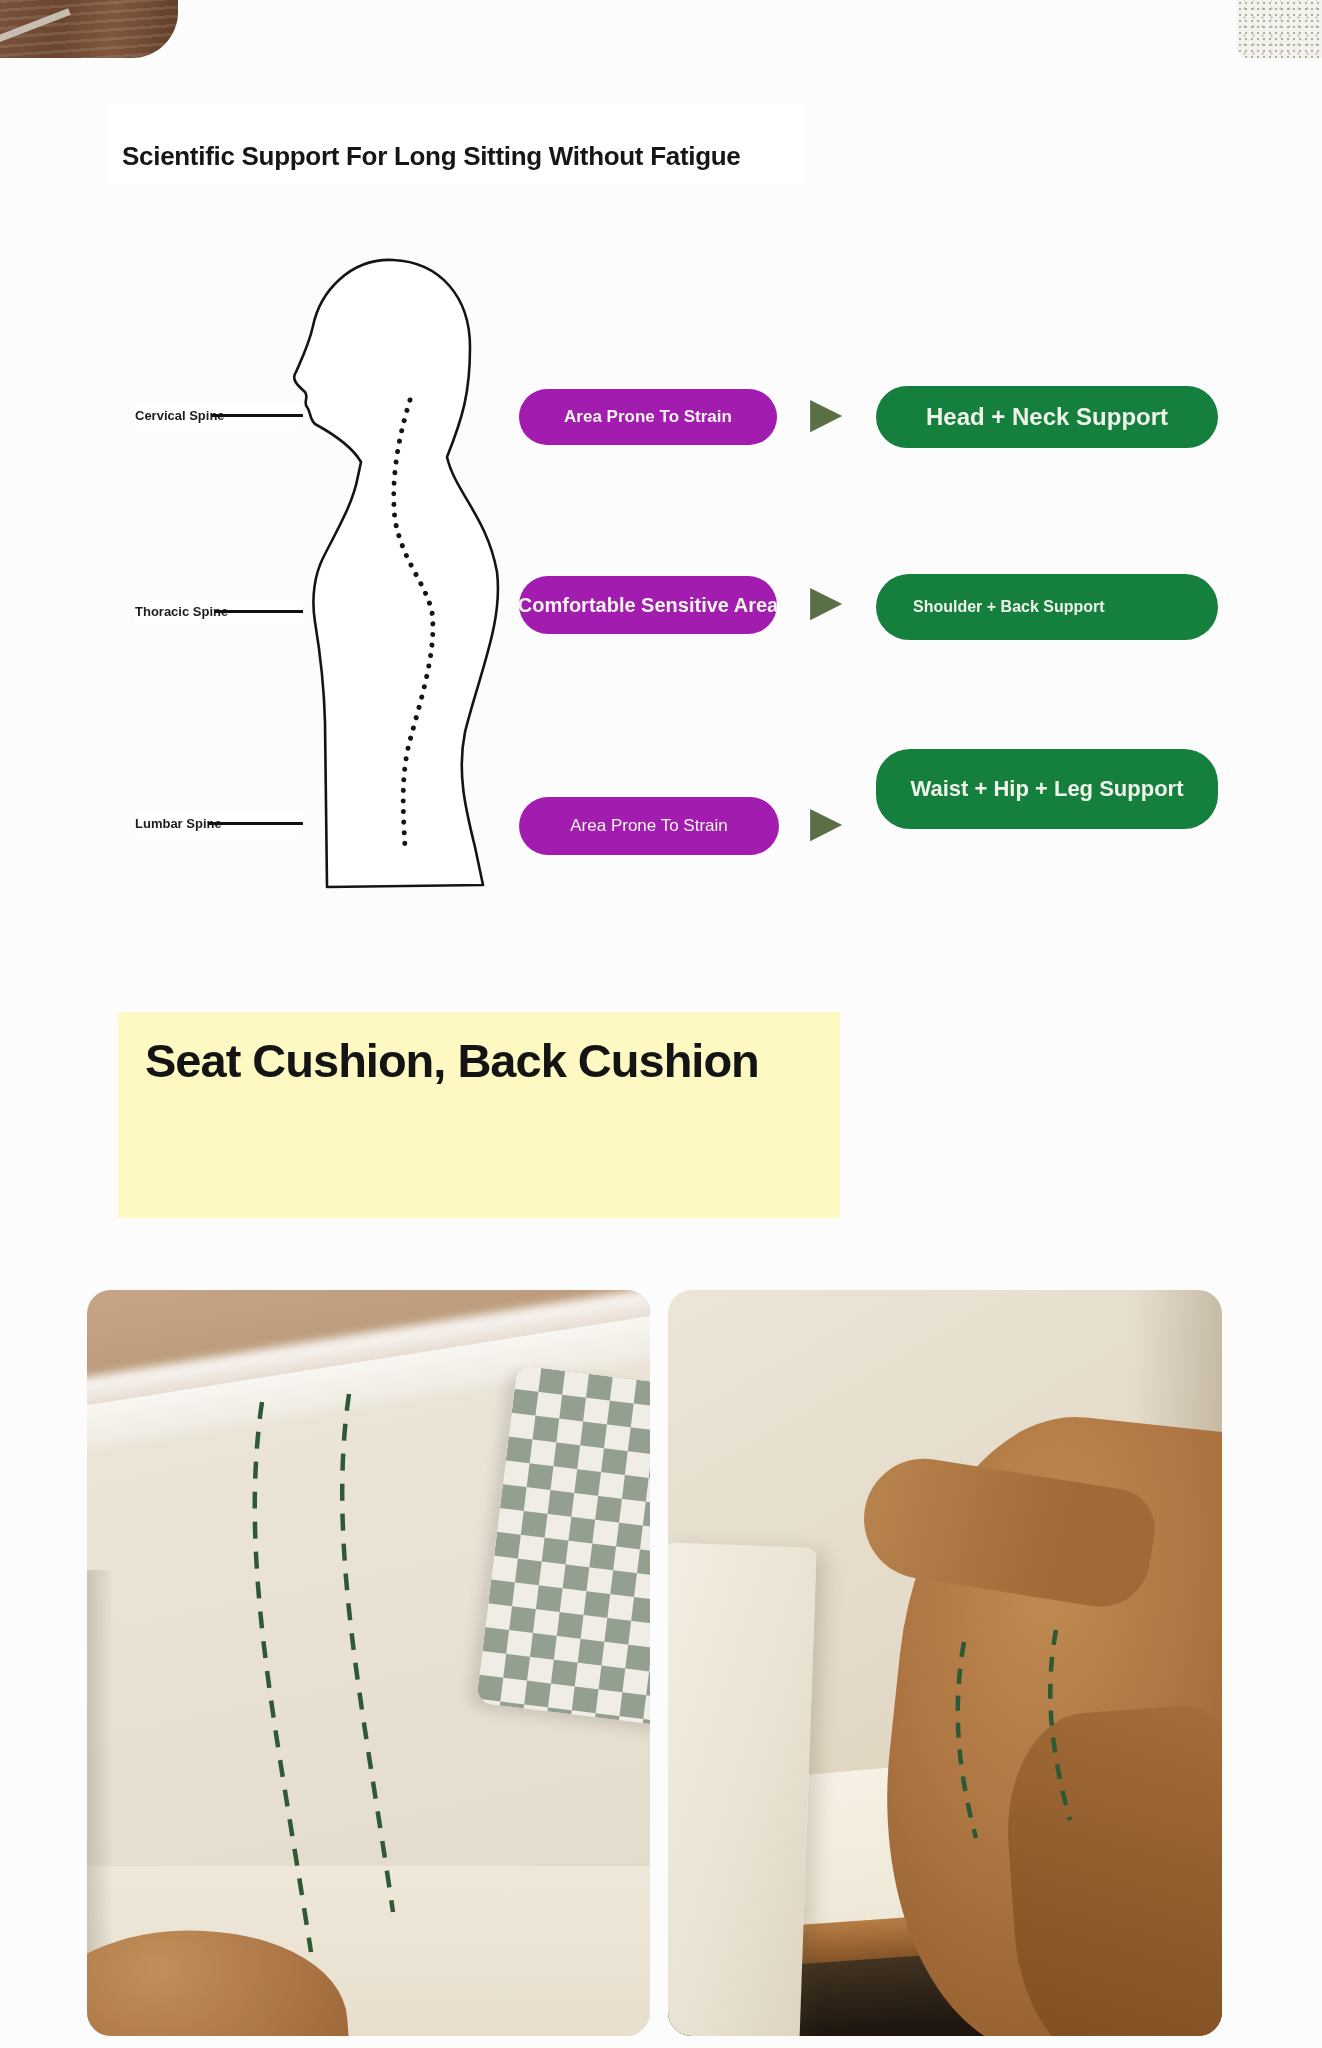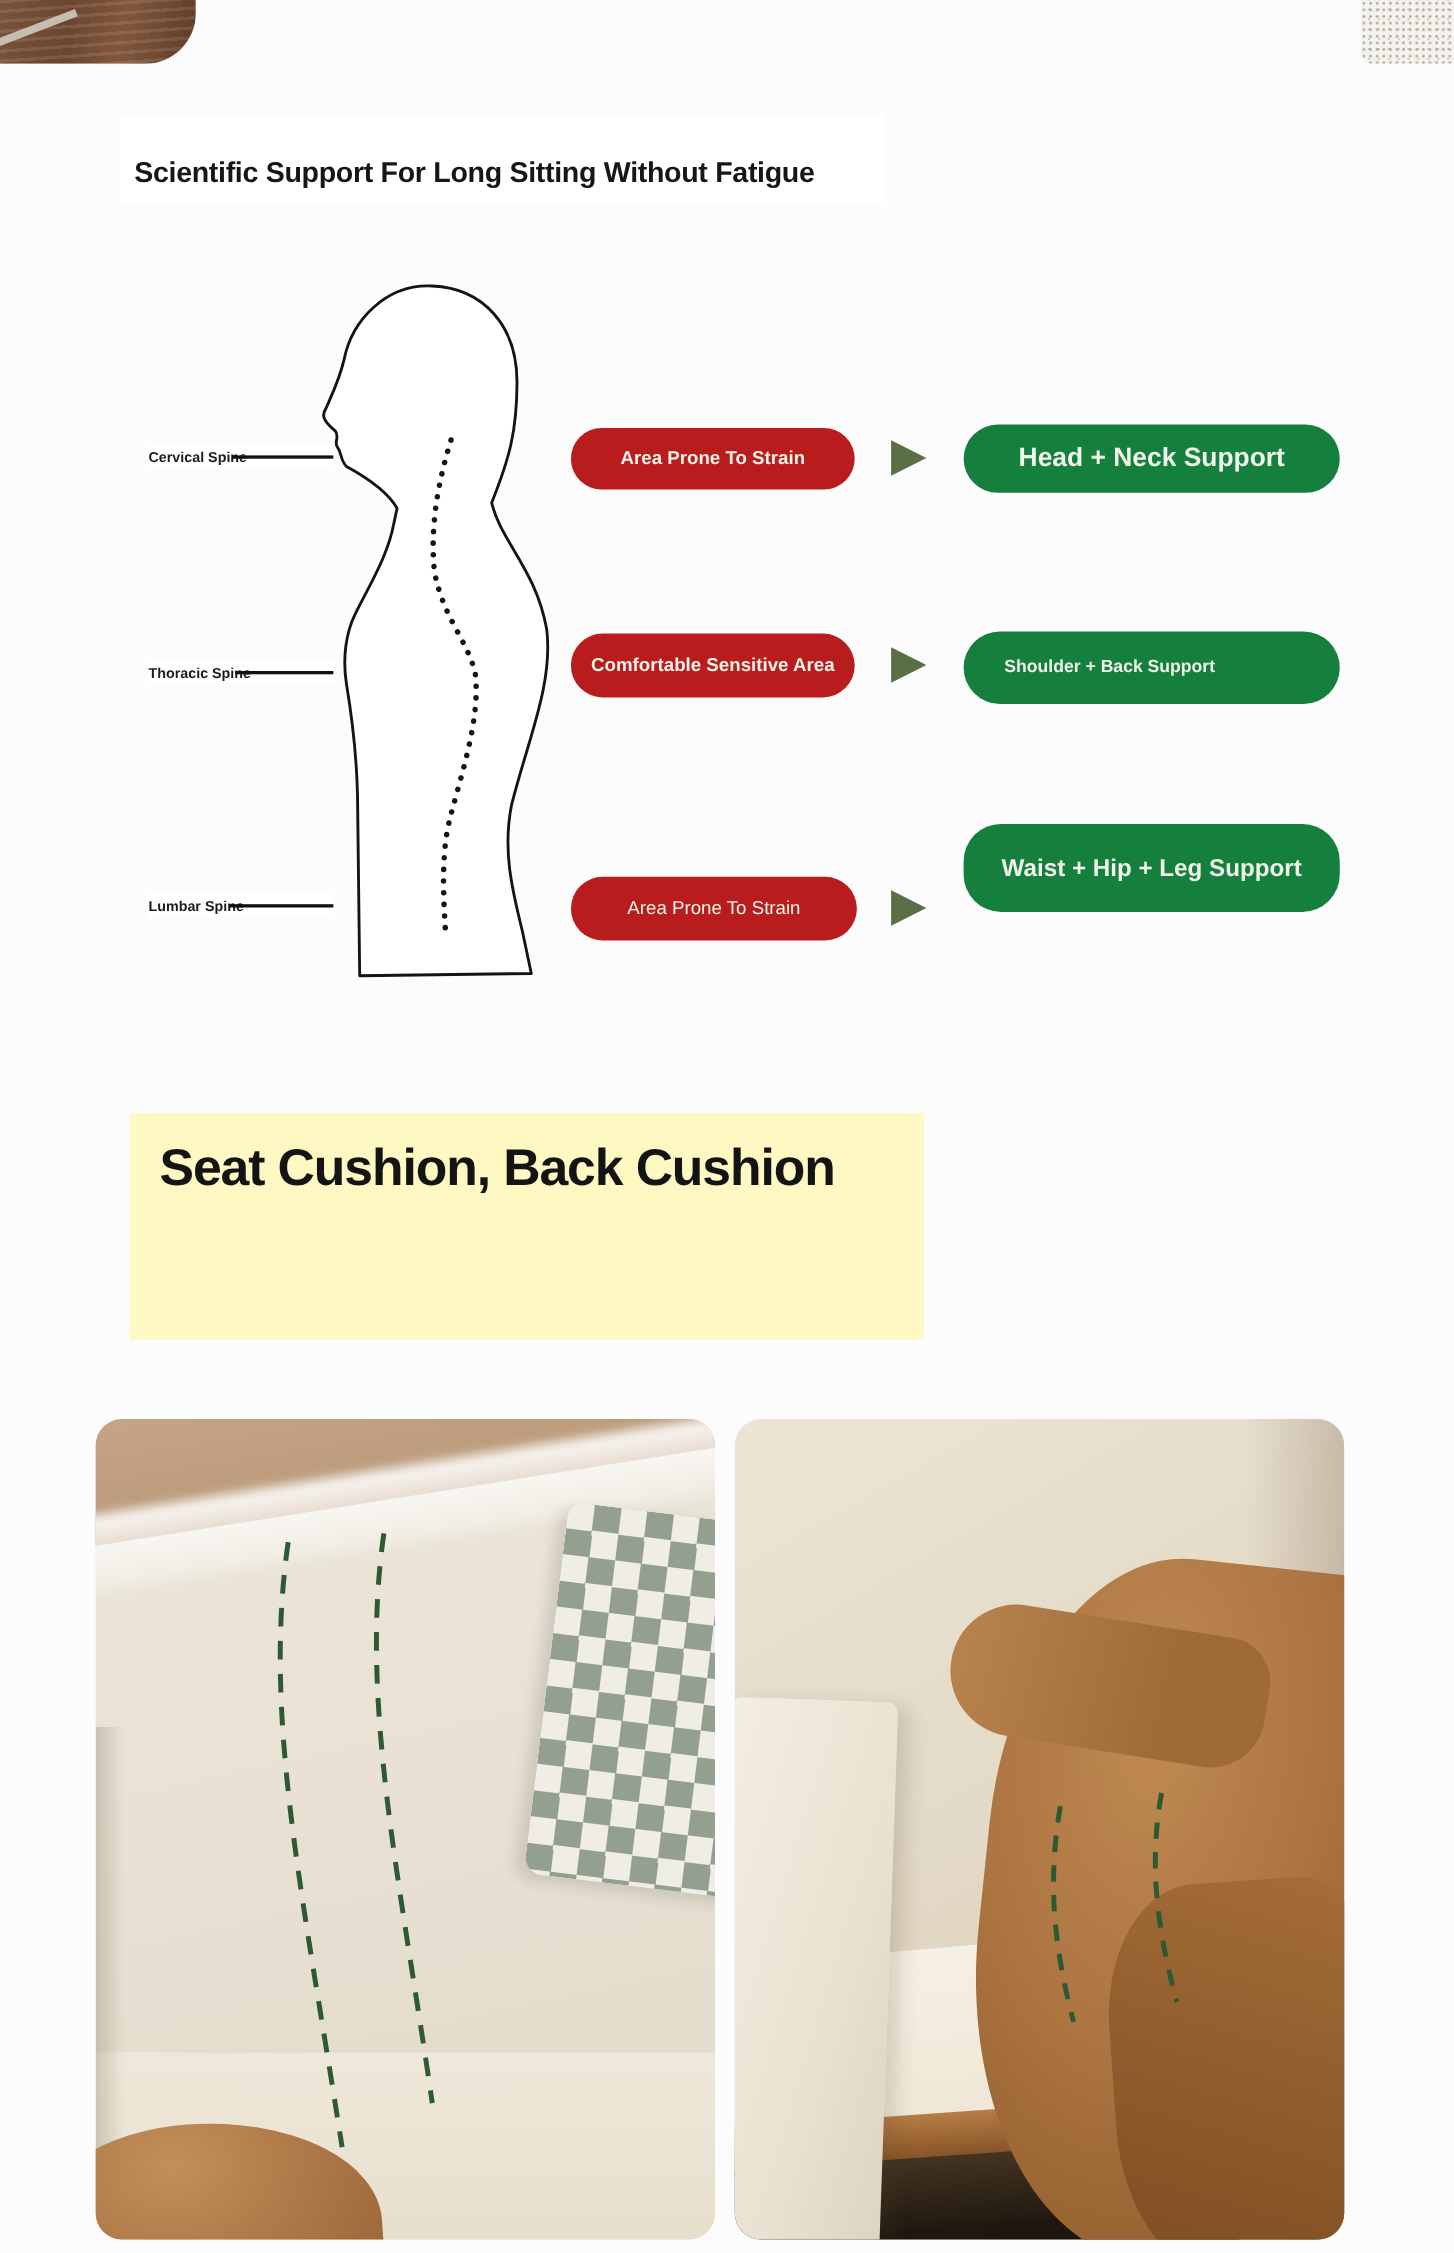--- a/index.html
+++ b/index.html
@@ -45,26 +45,26 @@
   .spine-row{
     position:absolute; left:135px; width:168px; height:22px;
     display:flex; align-items:center; background:#ffffff;
   }
   .spine-row.r1{ top:404px; } .spine-row.r2{ top:600px; } .spine-row.r3{ top:812px; }
   .spine-label{ font-size:13px; font-weight:700; color:#1c1c1c; white-space:nowrap; z-index:1; }
   .spine-line{ flex:1; height:3px; background:#111; margin-left:-14px; z-index:2; }
 
   .pill-area{
     position:absolute; left:519px; width:258px; border-radius:30px;
-    background:#b91c1c; color:#f2f4ea;
+    background:#a21caf; color:#f2f4ea;
     display:flex; align-items:center; justify-content:center;
     font-size:17px; font-weight:700; white-space:nowrap;
   }
   .pill-area.r1{ top:389px; height:56px; }
-  .pill-area.r2{ top:576px; height:58px; font-size:17px; }
+  .pill-area.r2{ top:576px; height:58px; font-size:20px; }
   .pill-area.r3{ top:797px; height:58px; font-weight:400; width:260px; }
 
   .arrow{
     position:absolute; left:810px; font-size:42px; line-height:1; color:#5b6f47;
   }
   .arrow.r1{ top:392px; } .arrow.r2{ top:580px; } .arrow.r3{ top:801px; }
 
   .pill-support{
     position:absolute; left:876px; width:342px; border-radius:34px;
     background:#15803d; color:#f0f3ea;

